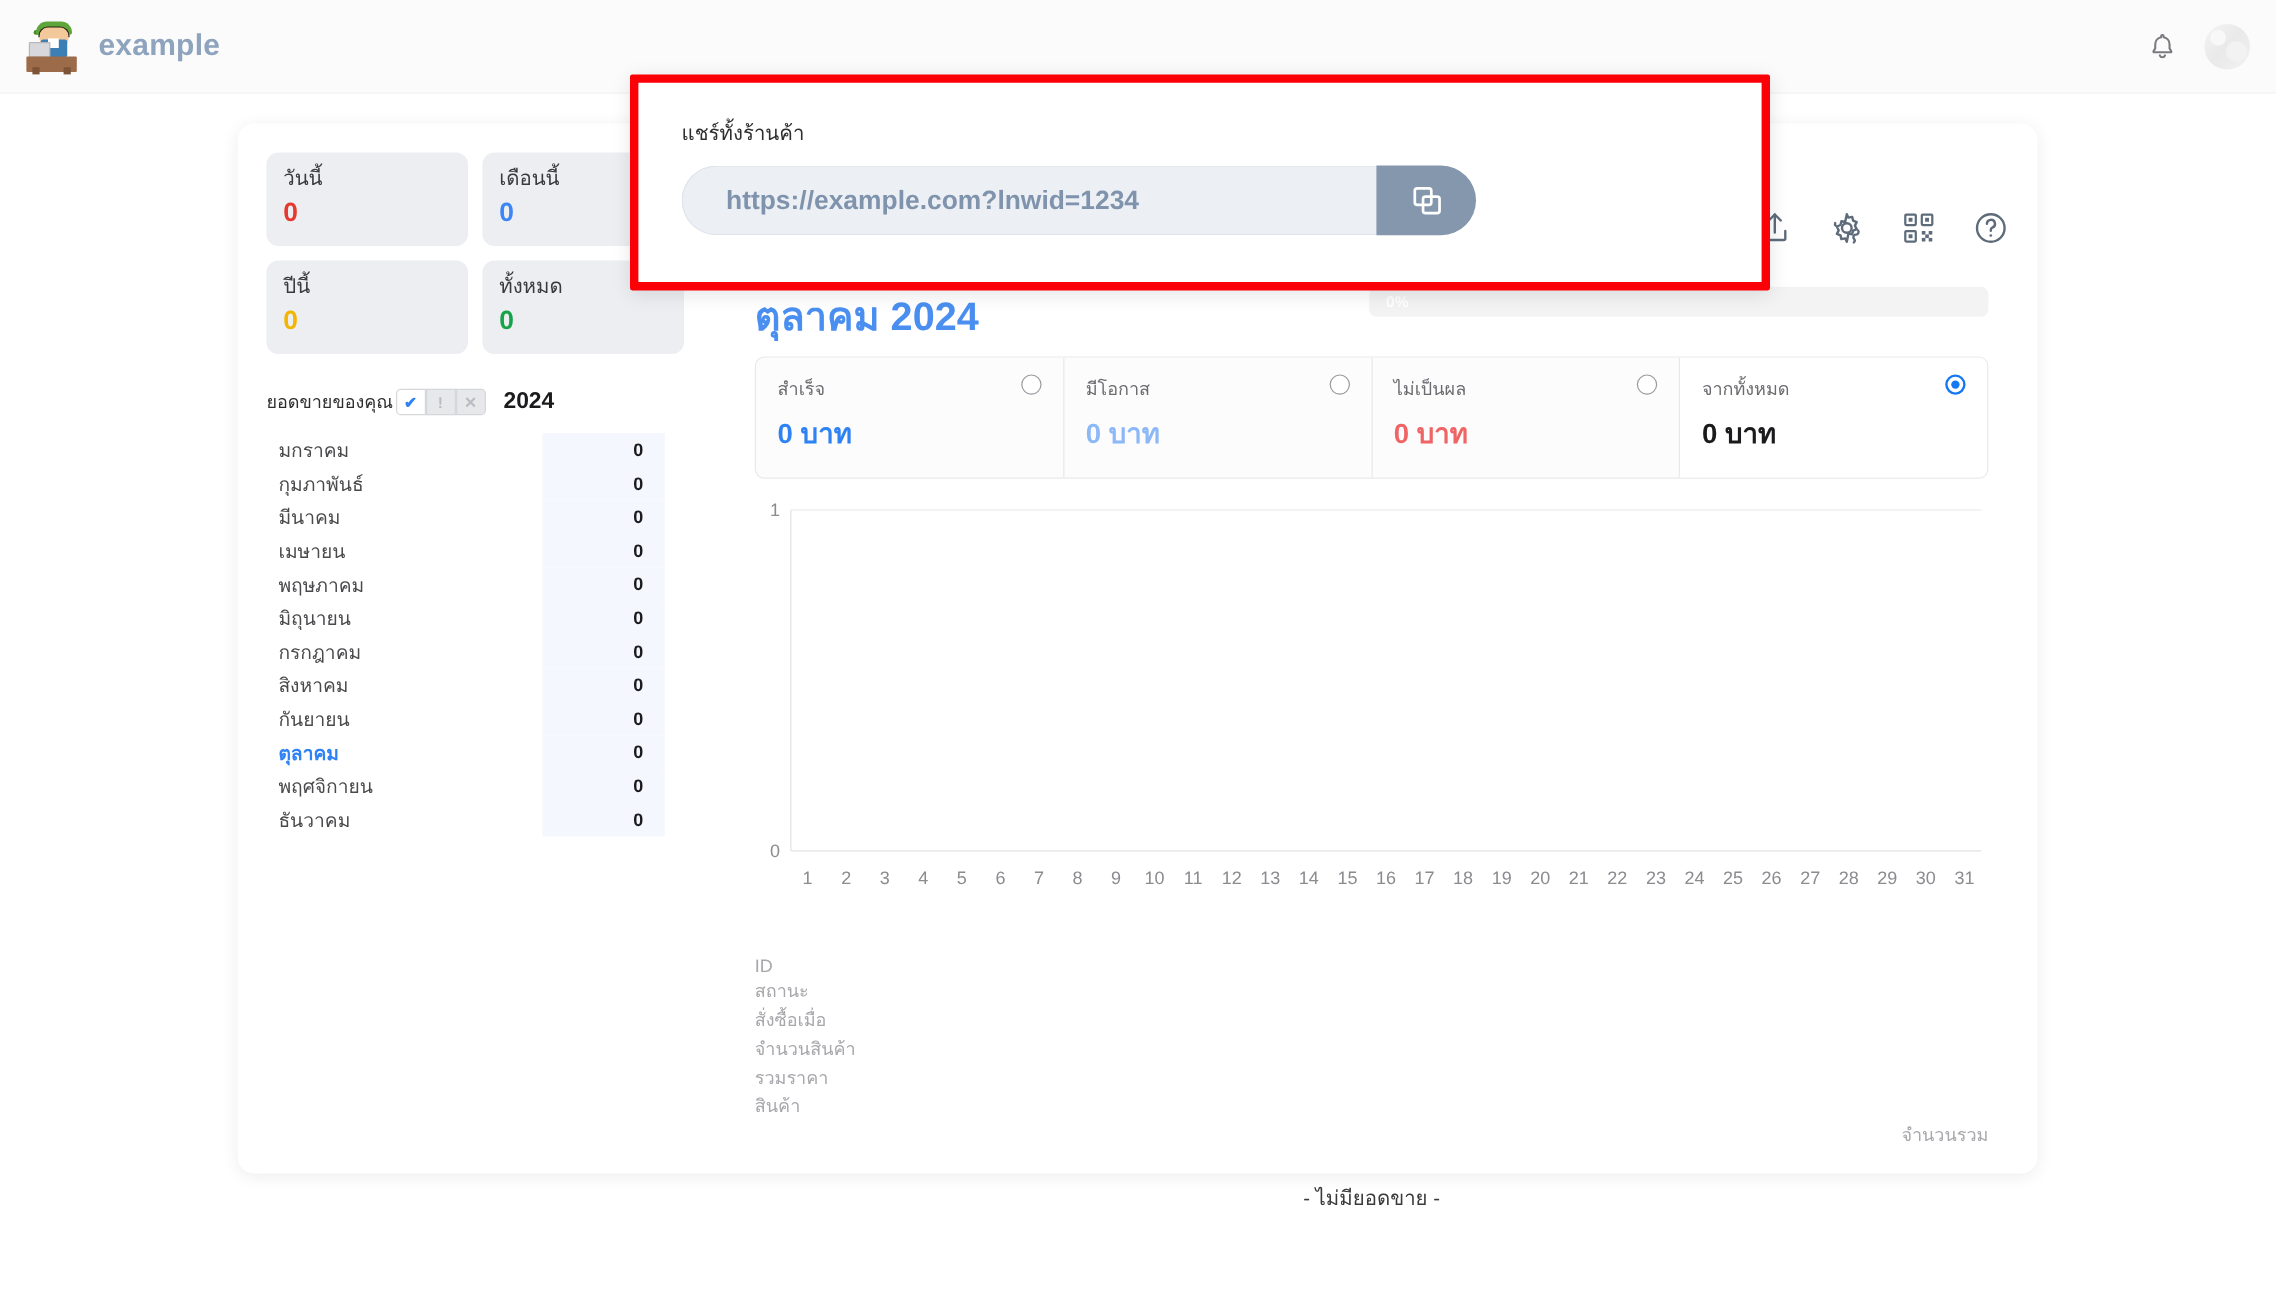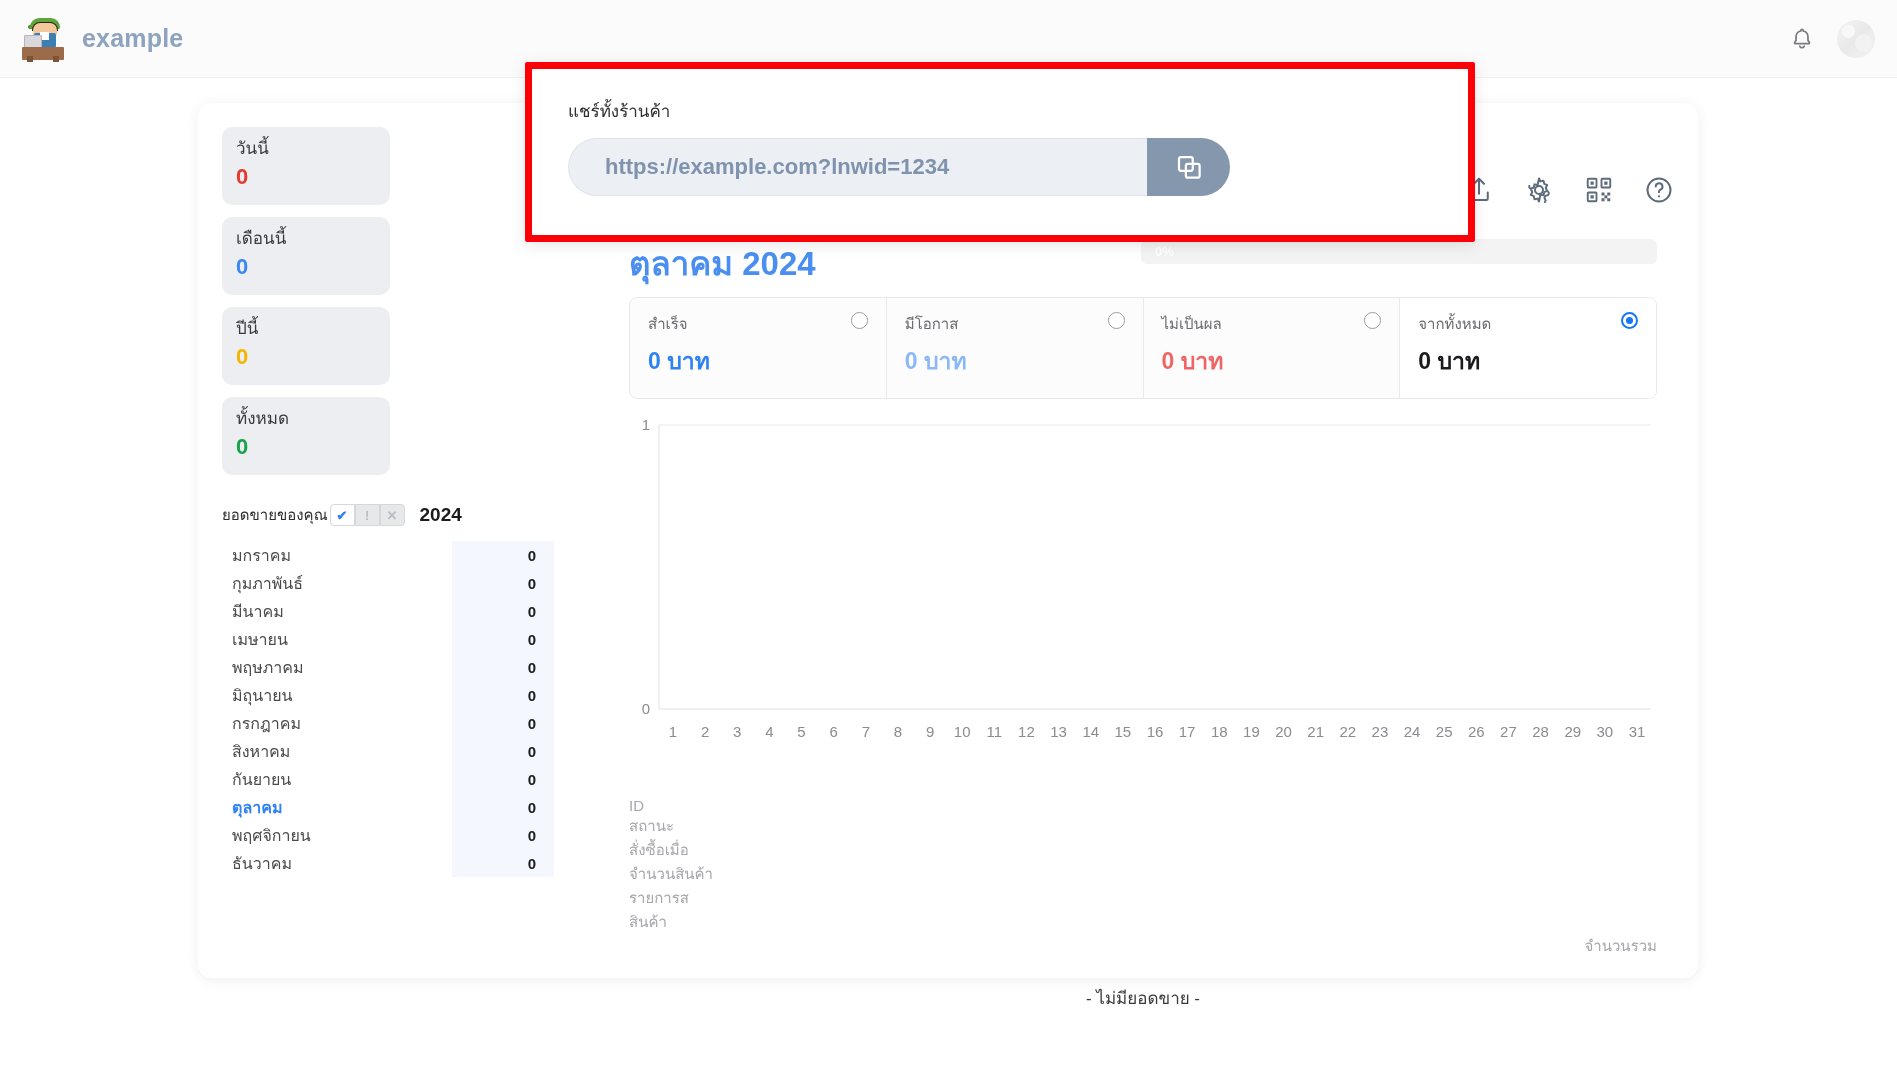--- a/index.html
+++ b/index.html
@@ -52,21 +52,21 @@
   
   .main-card {
     position: absolute; left: 198px; top: 103px;
     width: 1500px; height: 875px;
     background: #ffffff; border-radius: 14px;
     box-shadow: 0 2px 14px rgba(0,0,0,0.07);
   }
 
   
   .left-col { position: absolute; left: 24px; top: 24px; width: 355px; }
-  .stat-grid { display: flex; flex-wrap: wrap; gap: 12px; width: 355px; flex-direction: column; }
+  .stat-grid { display: flex; flex-wrap: wrap; gap: 12px; width: 355px; }
   .stat-card {
     width: 168px; height: 78px; background: #eceef1; border-radius: 10px;
     padding: 11px 14px;
   }
   .stat-label { font-size: 17px; color: #3a3a3c; line-height: 1.25; }
   .stat-value { font-size: 22px; font-weight: bold; margin-top: 5px; }
 
   .sales-head {
     display: flex; align-items: center; margin-top: 28px; gap: 0px;
   }
@@ -419,21 +419,21 @@
           <polyline points="44.0,294.0 76.1,294.0 108.3,294.0 140.4,294.0 172.5,294.0 204.7,294.0 236.8,294.0 268.9,294.0 301.1,294.0 333.2,294.0 365.3,294.0 397.5,294.0 429.6,294.0 461.7,294.0 493.9,294.0 526.0,294.0 558.1,294.0 590.3,294.0 622.4,294.0 654.5,294.0 686.7,294.0 718.8,294.0 750.9,294.0 783.1,294.0 815.2,294.0 847.3,294.0 879.5,294.0 911.6,294.0 943.7,294.0 975.9,294.0 1008.0,294.0" fill="none" stroke="#4a8ff0" stroke-width="0"></polyline>
         </svg>
     </div>
 
     <div class="lists">
       <div class="cols-row">
         <div class="col c-id">ID</div>
         <div class="col c-status">สถานะ</div>
         <div class="col c-when">สั่งซื้อเมื่อ</div>
         <div class="col c-qty">จำนวนสินค้า</div>
-        <div class="col c-total">รายการส</div>
+        <div class="col c-total">รวมราคา</div>
         <div class="col c-prod">สินค้า</div>
         <div class="col c-sum">จำนวนรวม</div>
       </div>
       <div class="empty-msg">- ไม่มียอดขาย -</div>
     </div>
 
   </div>
 </div>
 
 <div class="share-overlay">

